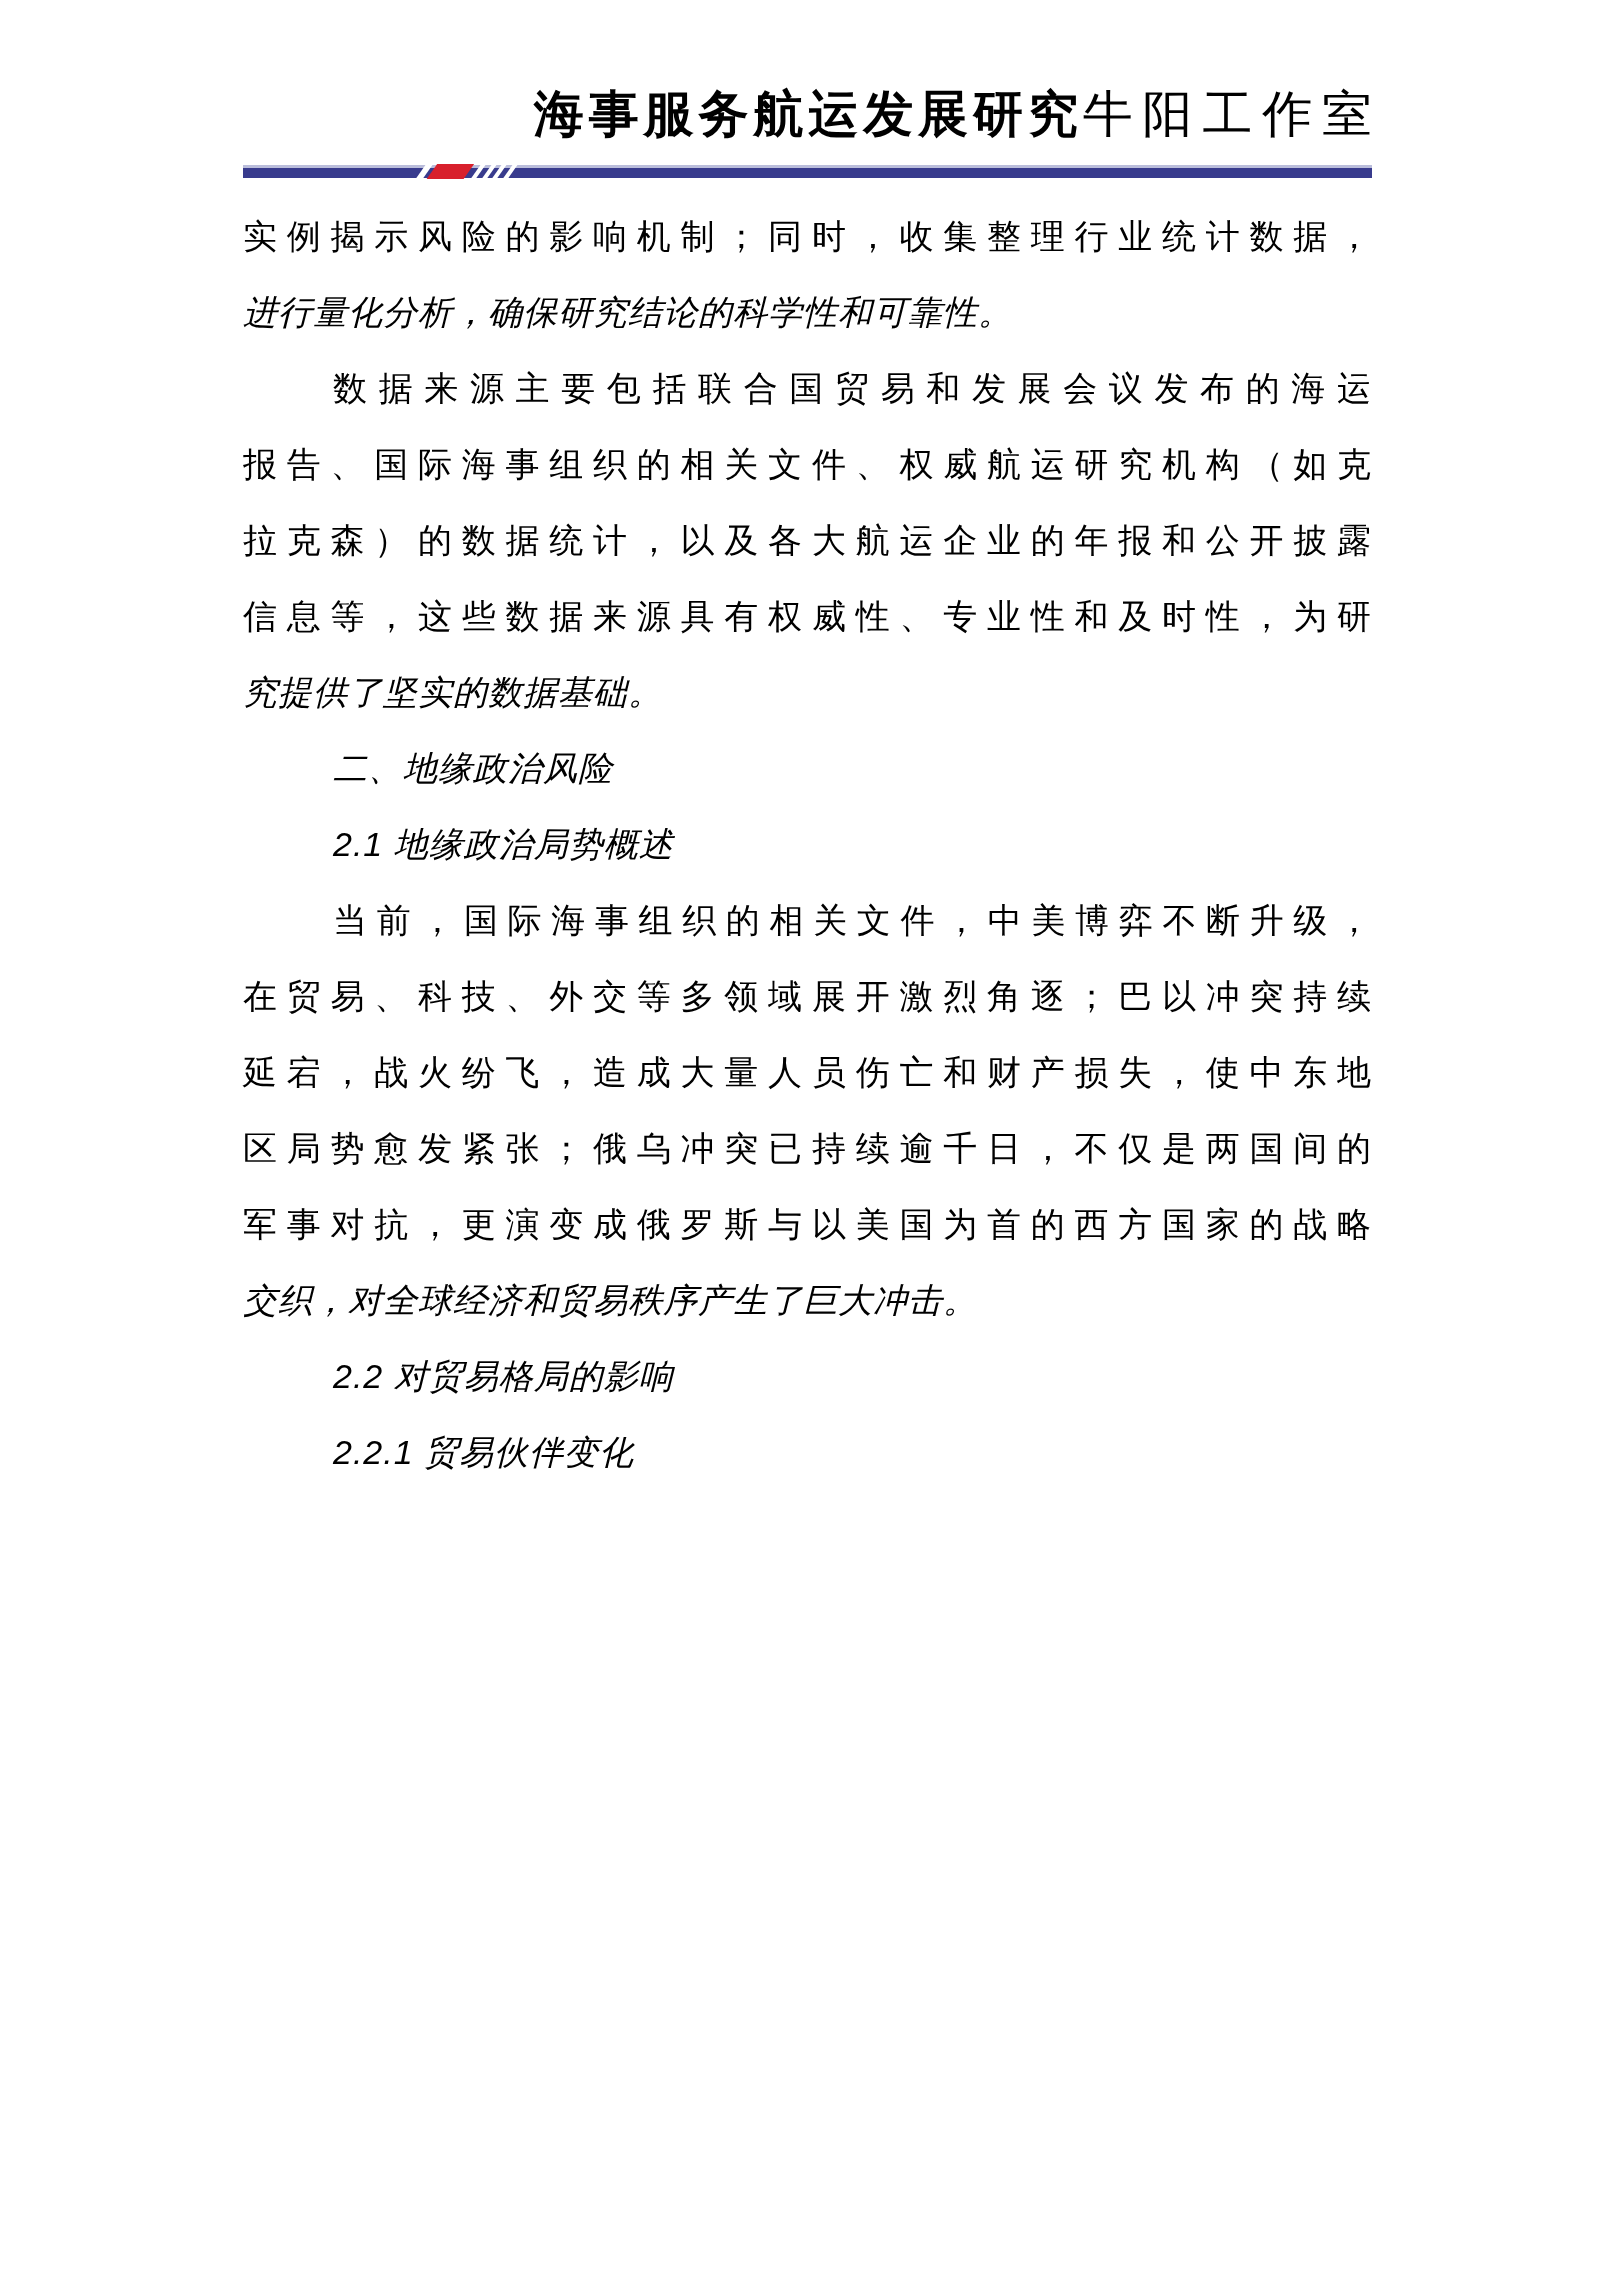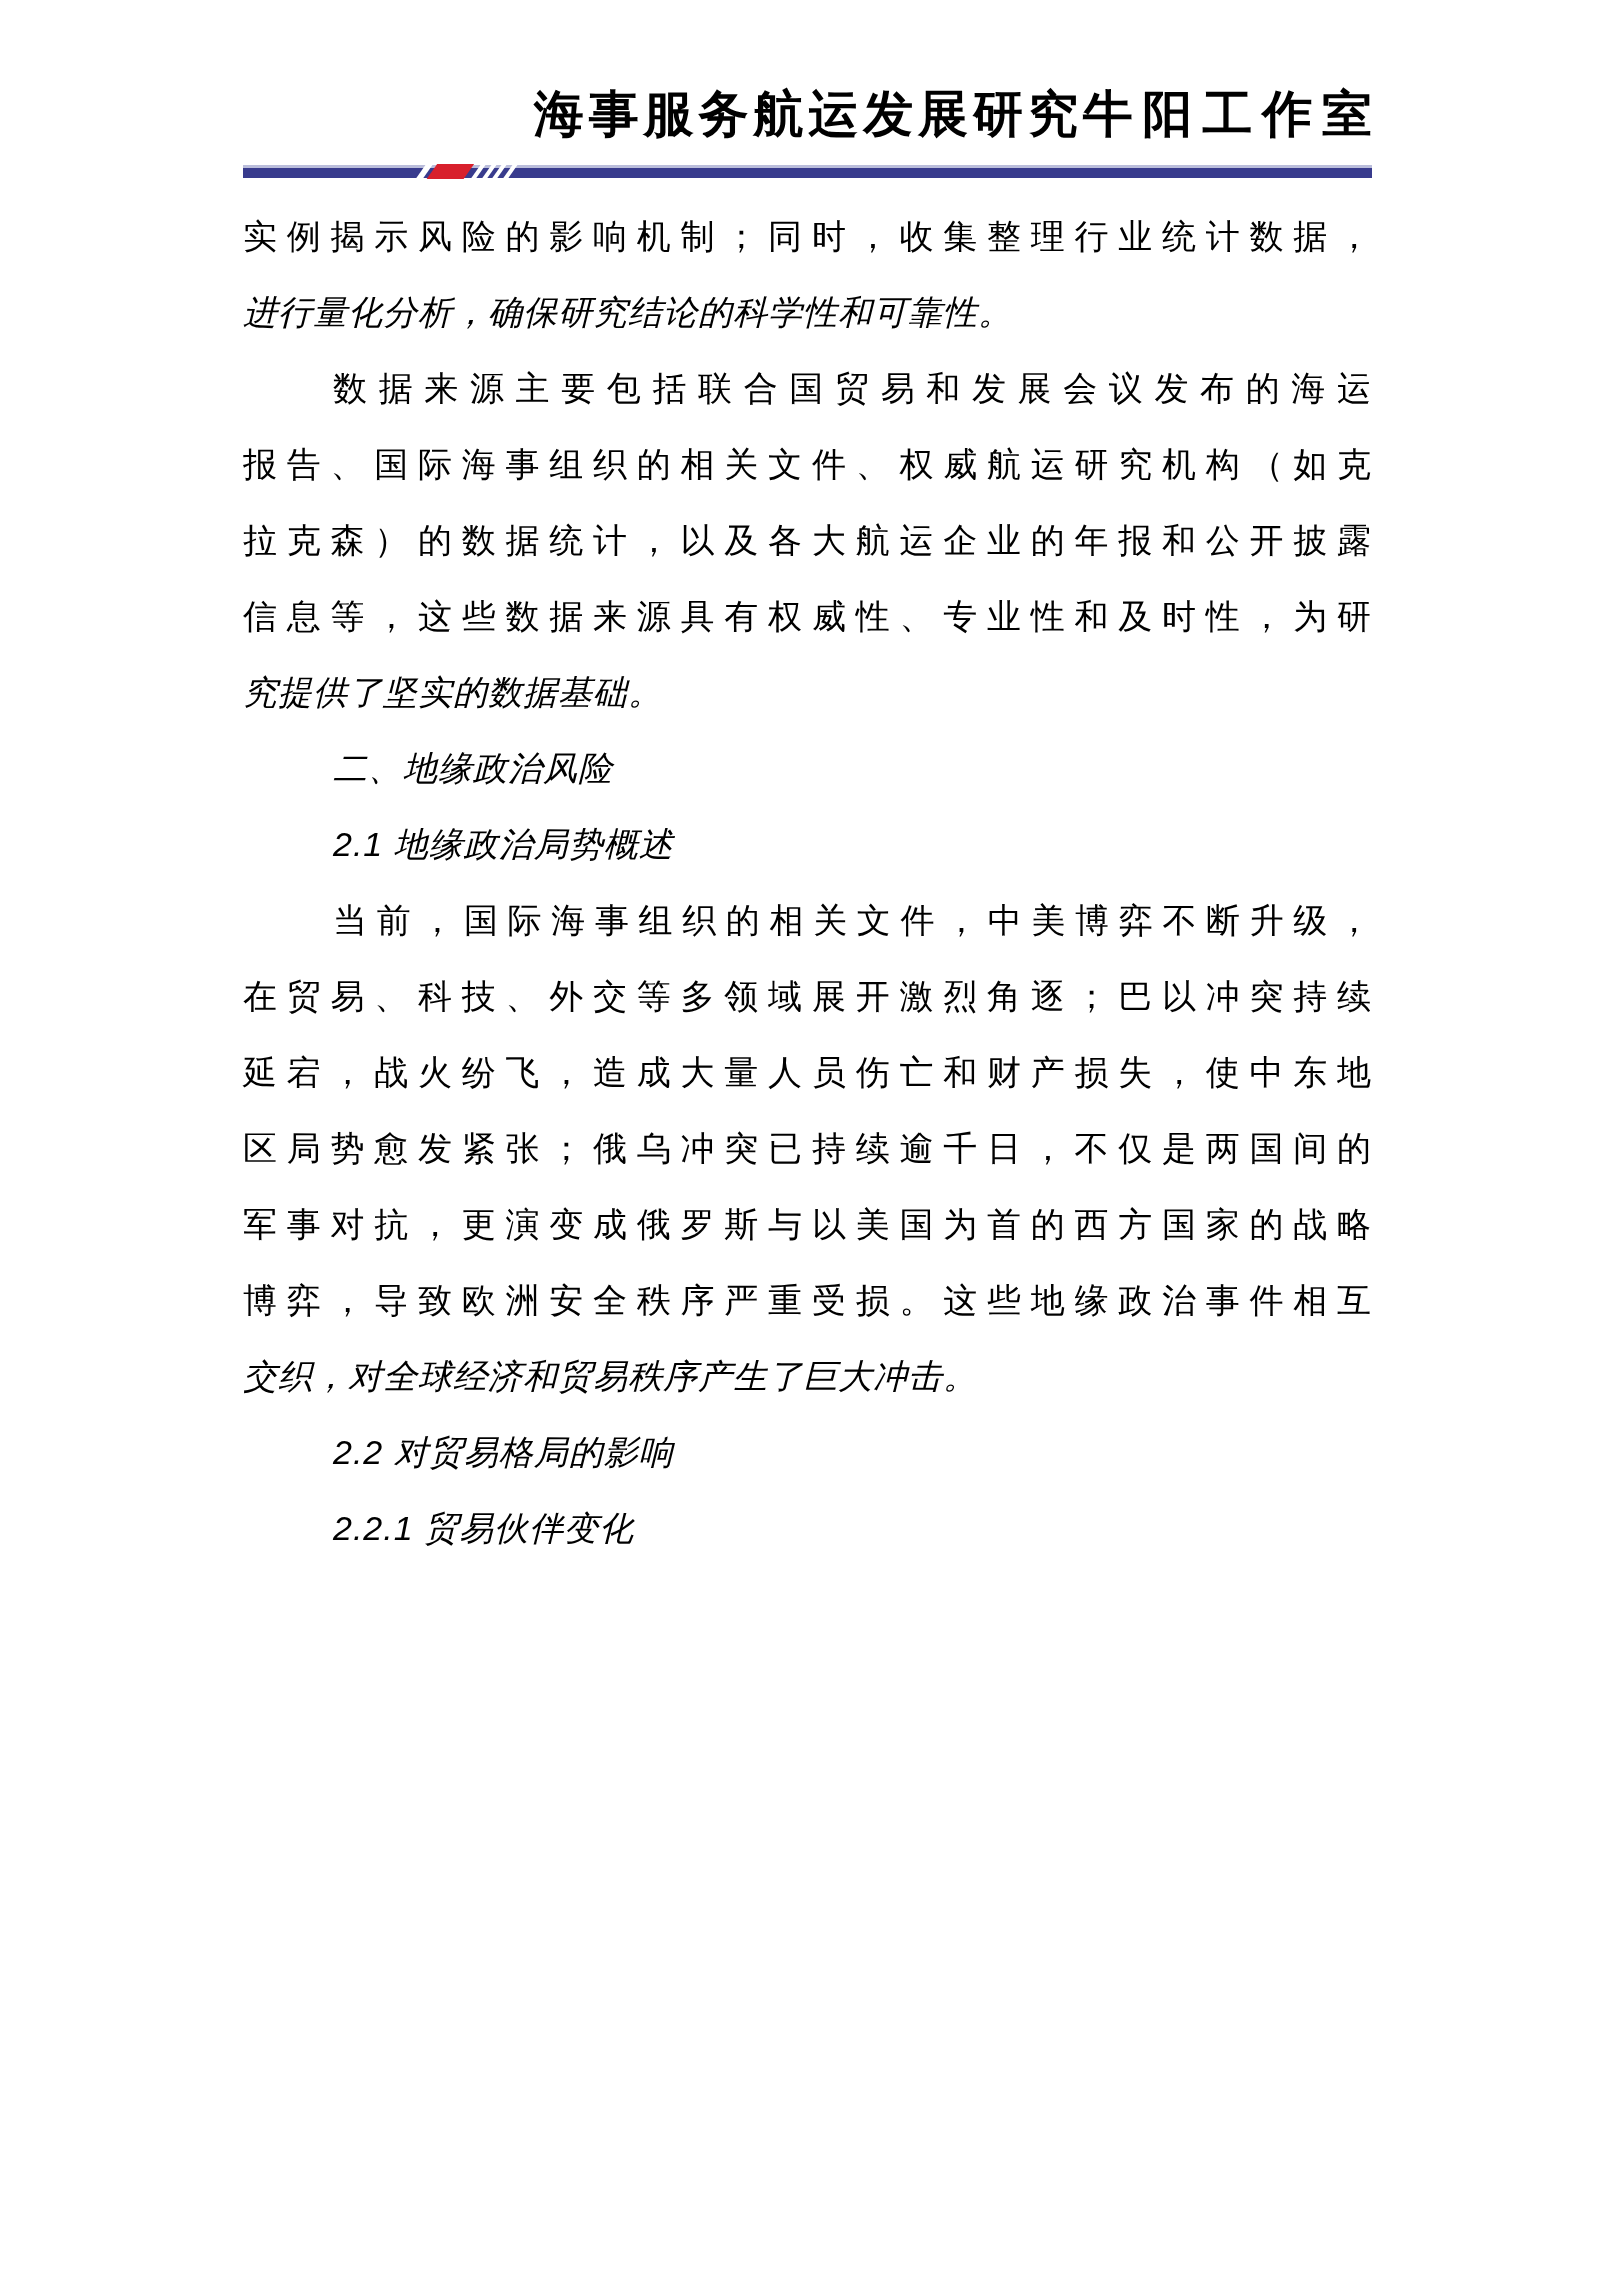--- a/index.html
+++ b/index.html
@@ -30,21 +30,21 @@
   }
   .doc-title{
     font-size:50px;
     font-weight:bold;
     letter-spacing:4.9px;
     white-space:nowrap;
     line-height:65px;
   }
   .studio-name{
     font-size:50px;
-    font-weight:bold;
+    font-weight:normal;
     letter-spacing:9.8px;
     margin-right:-9.8px;
     white-space:nowrap;
     line-height:65px;
   }
   
   .header-bar{
     position:absolute;
     left:243px;
     top:165px;
@@ -131,21 +131,20 @@
     <div class="line full">拉克森）的数据统计，以及各大航运企业的年报和公开披露</div>
     <div class="line full">信息等，这些数据来源具有权威性、专业性和及时性，为研</div>
     <div class="line end">究提供了坚实的数据基础。</div>
     <div class="line heading">二、地缘政治风险</div>
     <div class="line heading">2.1 地缘政治局势概述</div>
     <div class="line full-indent">当前，国际海事组织的相关文件，中美博弈不断升级，</div>
     <div class="line full">在贸易、科技、外交等多领域展开激烈角逐；巴以冲突持续</div>
     <div class="line full">延宕，战火纷飞，造成大量人员伤亡和财产损失，使中东地</div>
     <div class="line full">区局势愈发紧张；俄乌冲突已持续逾千日，不仅是两国间的</div>
     <div class="line full">军事对抗，更演变成俄罗斯与以美国为首的西方国家的战略</div>
-    <div class="line full">博弈，导致欧洲安全秩序严重受损。这些地缘政治事件相互</div>
     <div class="line end">交织，对全球经济和贸易秩序产生了巨大冲击。</div>
     <div class="line heading">2.2 对贸易格局的影响</div>
     <div class="line heading">2.2.1 贸易伙伴变化</div>
 
   </div>
 
 </div>
 
 
 </body></html>

